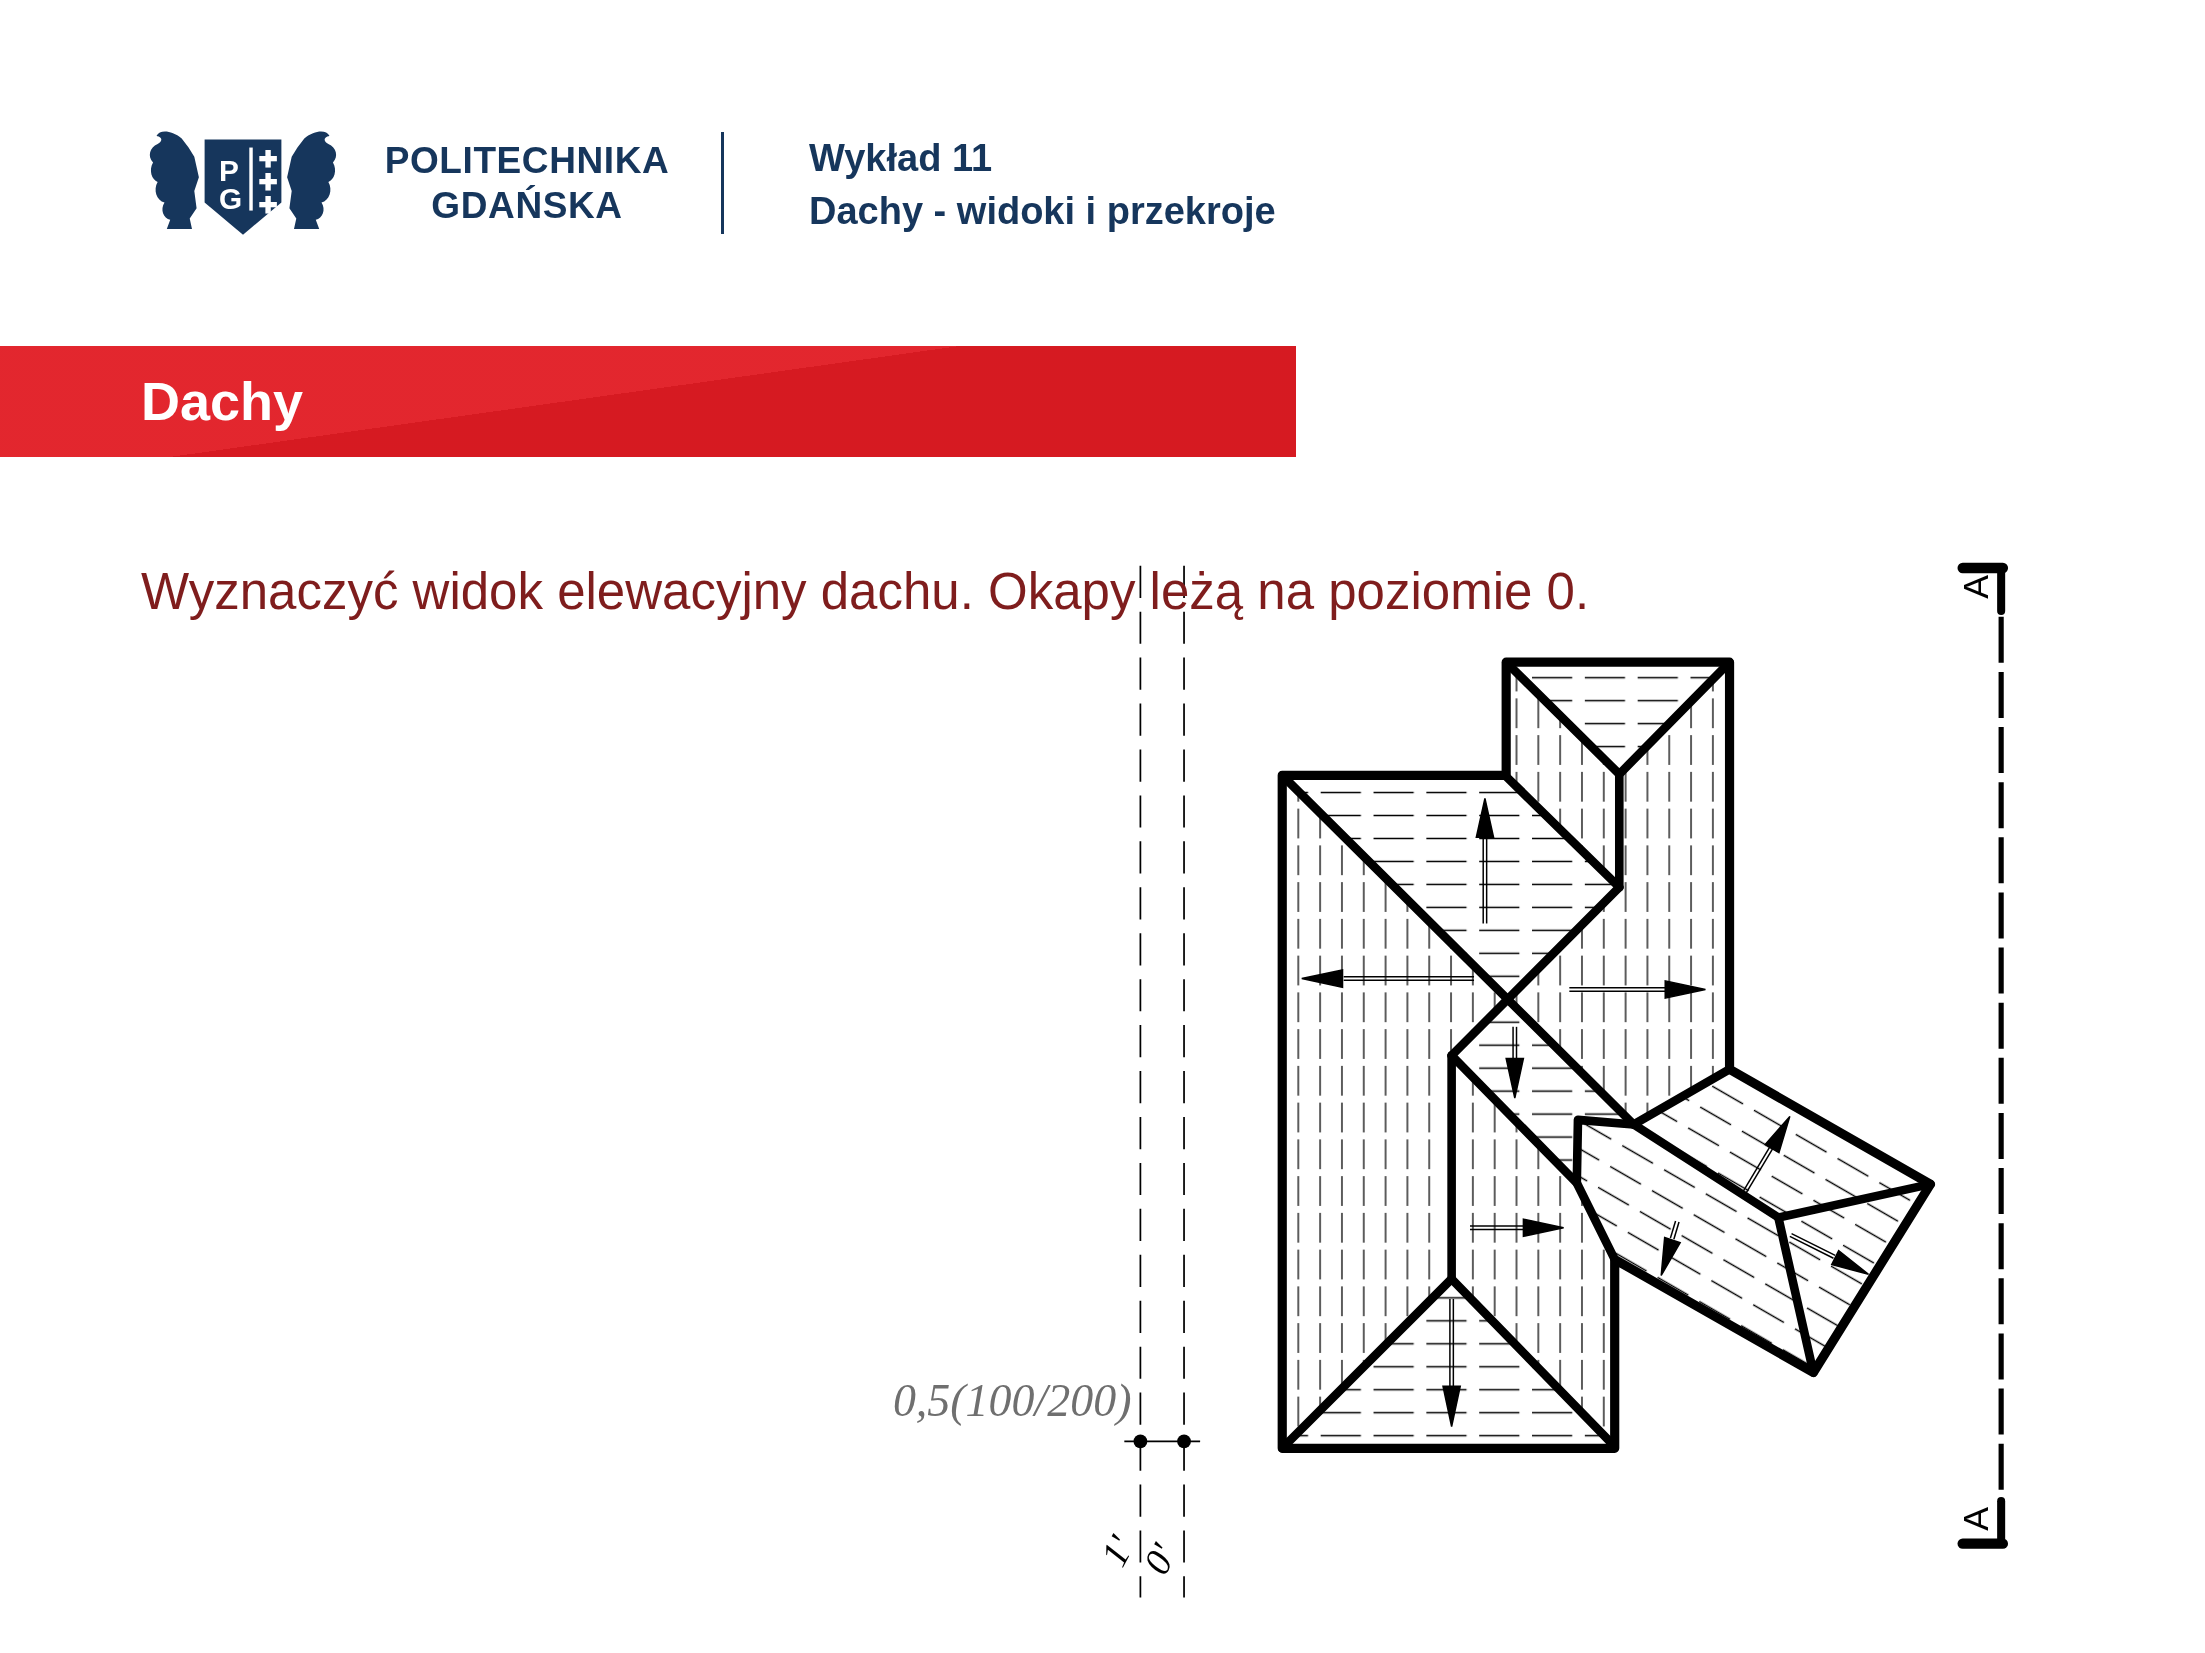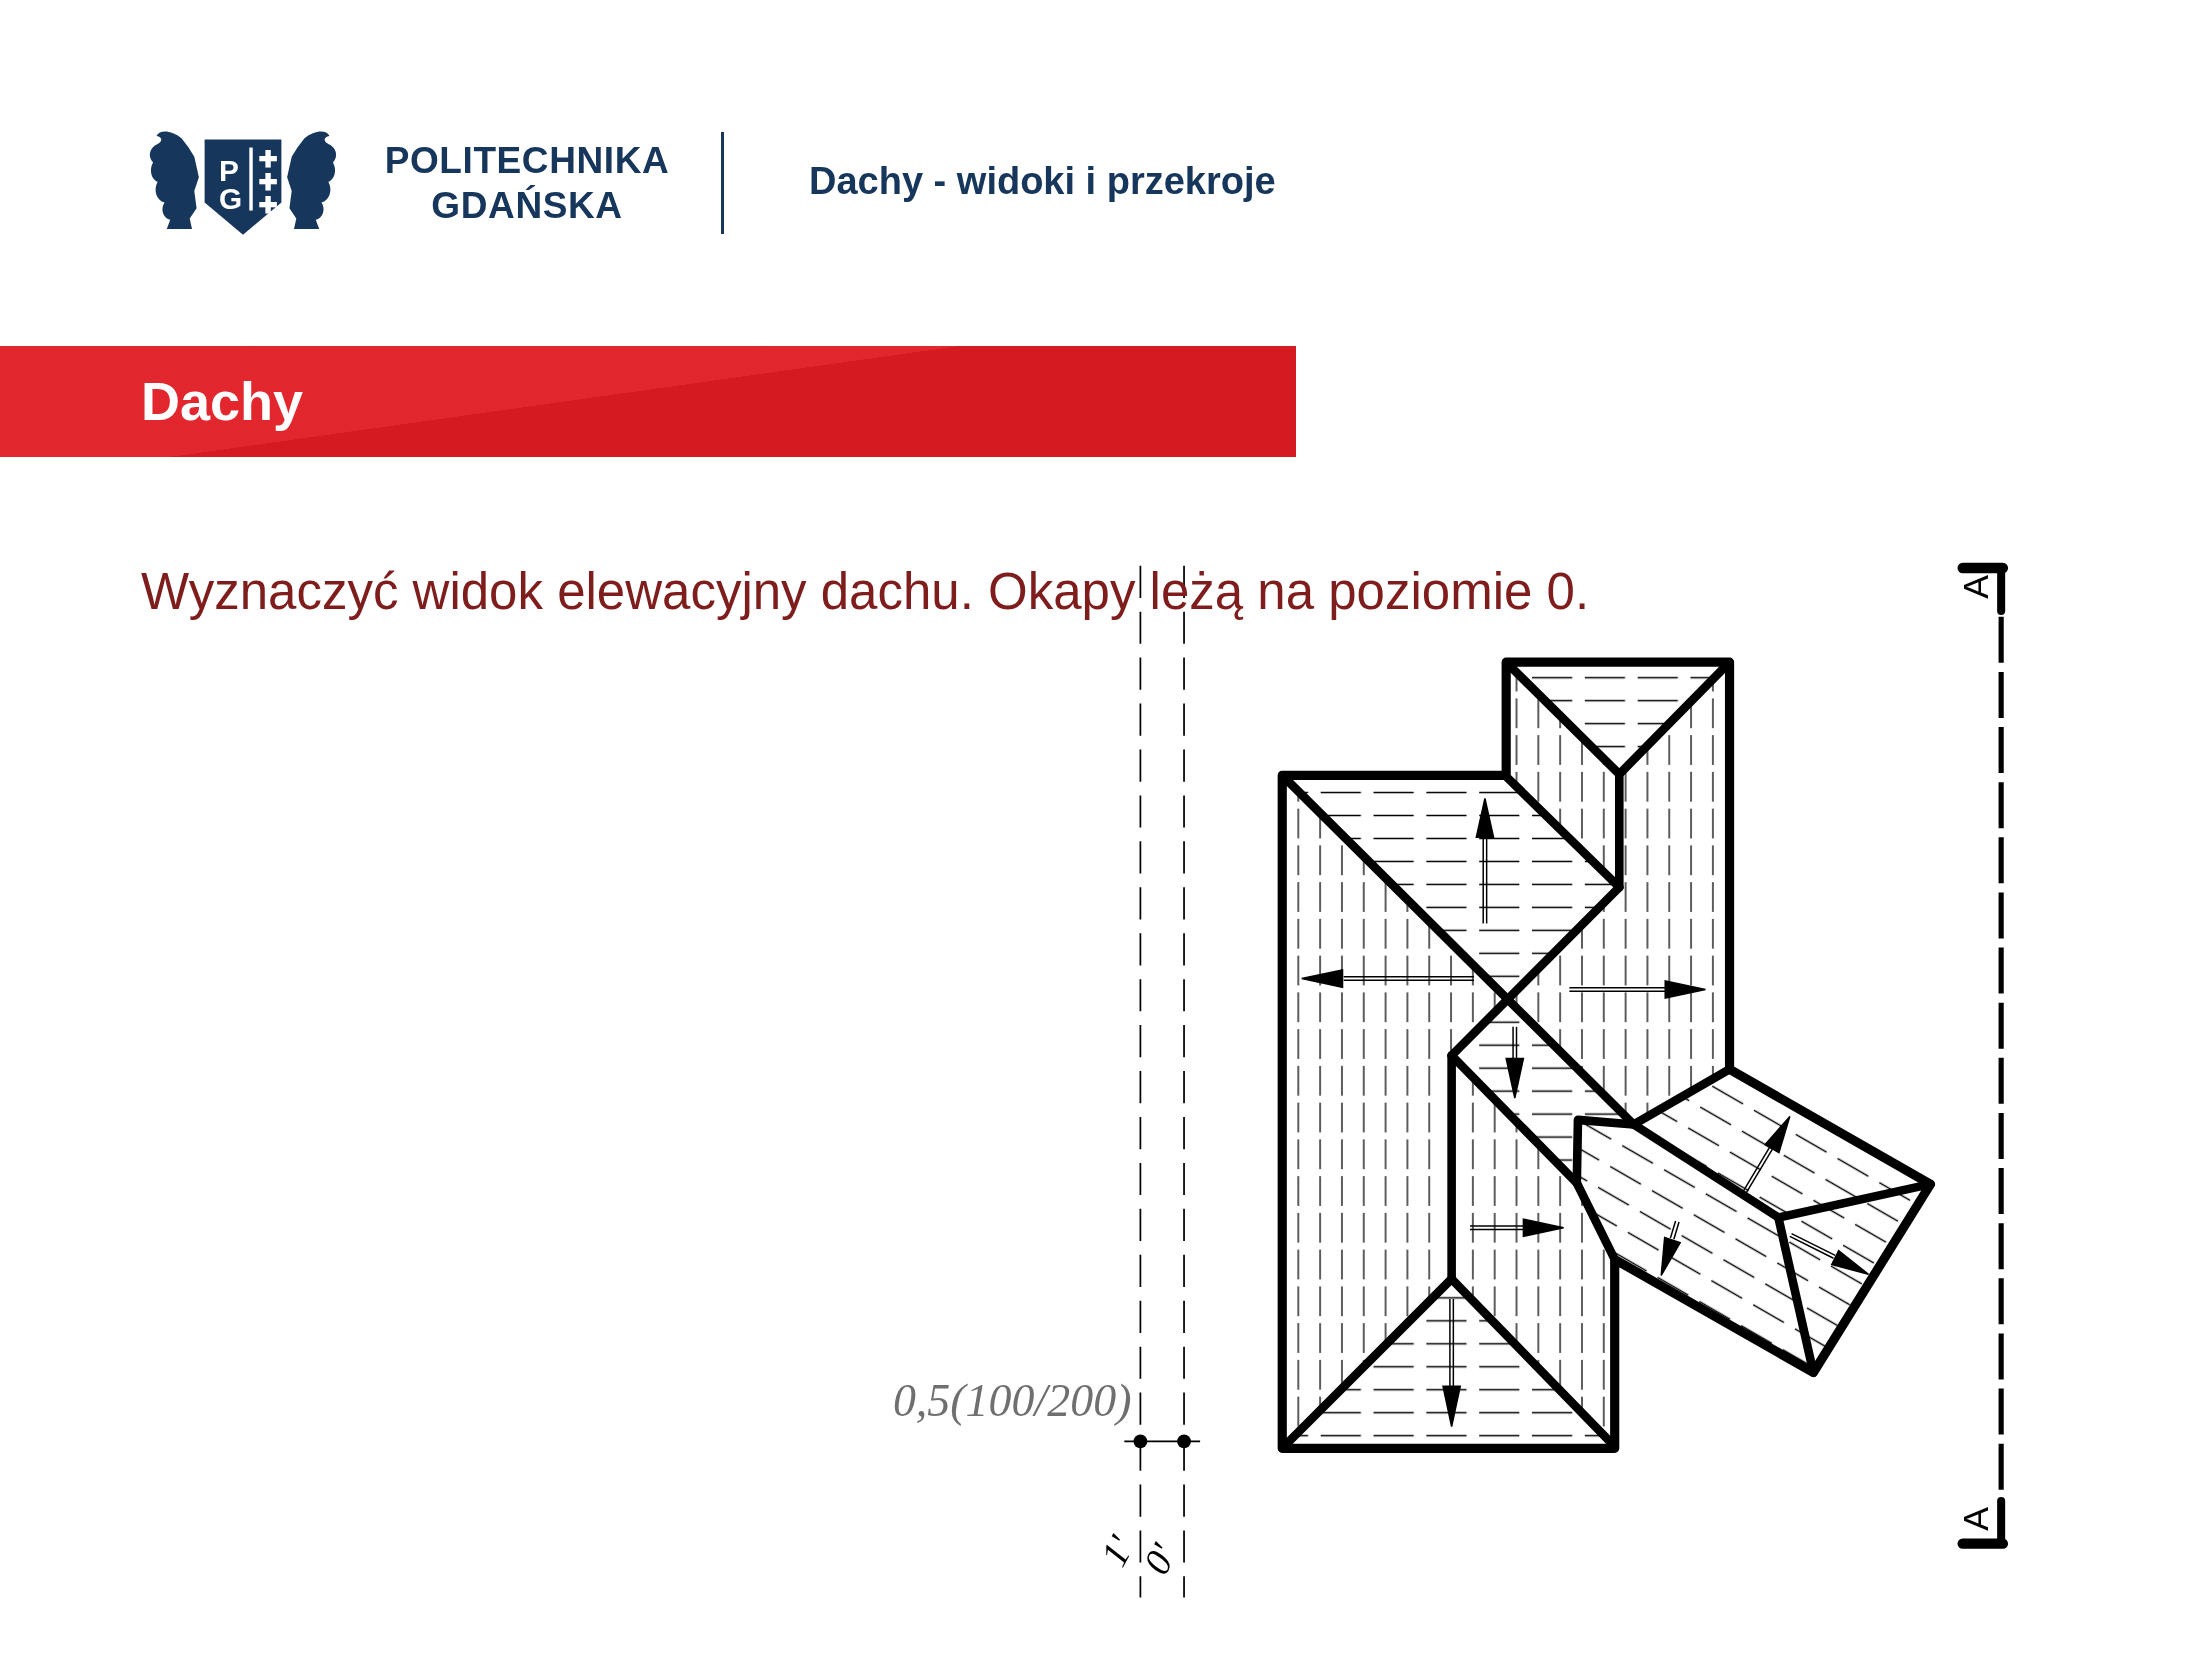--- a/index.html
+++ b/index.html
@@ -5,21 +5,21 @@
   html,body{margin:0;padding:0;background:#ffffff;}
   body{width:2205px;height:1654px;position:relative;overflow:hidden;
        font-family:"Liberation Sans",sans-serif;}
   .abs{position:absolute;}
   
   #uni-name{left:361px;top:138px;width:332px;text-align:center;
     color:#16365c;font-weight:bold;font-size:37px;line-height:45px;letter-spacing:0.6px;}
   #head-divider{left:721px;top:132px;width:2.9px;height:102px;background:#16365c;}
   #lecture-block{left:809px;top:137px;color:#16365c;}
   #lecture-no{font-size:38px;font-weight:bold;}
-  #lecture-sub{font-size:38px;font-weight:bold;margin-top:23px;}
+  #lecture-sub{font-size:38px;font-weight:bold;margin-top:10px;}
   
   #banner{left:0;top:346px;width:1296px;height:111px;background:#e11b23;
     background-image:linear-gradient(172deg,rgba(255,255,255,.05) 0 46%,rgba(0,0,0,.05) 46%);}
   #banner span{position:absolute;left:141px;top:0;line-height:111px;
     color:#ffffff;font-size:54px;font-weight:bold;}
   
   #task{left:141px;top:551px;color:#7f1d1d;font-size:51px;line-height:82px;white-space:nowrap;}
   
   #draw{left:0;top:0;}
   text.cad{font-family:"Liberation Serif",serif;font-style:italic;}
@@ -172,20 +172,21 @@
   </svg>
 
   <div class="abs" id="uni-name">
     <div>POLITECHNIKA</div>
     <div>GDAŃSKA</div>
   </div>
 
   <div class="abs" id="head-divider"></div>
 
   <div class="abs" id="lecture-block">
+    <div id="lecture-no">Wykład 11</div>
     <div id="lecture-sub">Dachy - widoki i przekroje</div>
   </div>
 </header>
 
 <div class="abs" id="banner">
   <span>Dachy</span>
 </div>
 
 <div class="abs" id="task">
   <div>Wyznaczyć widok elewacyjny dachu. Okapy leżą na poziomie 0.</div>

